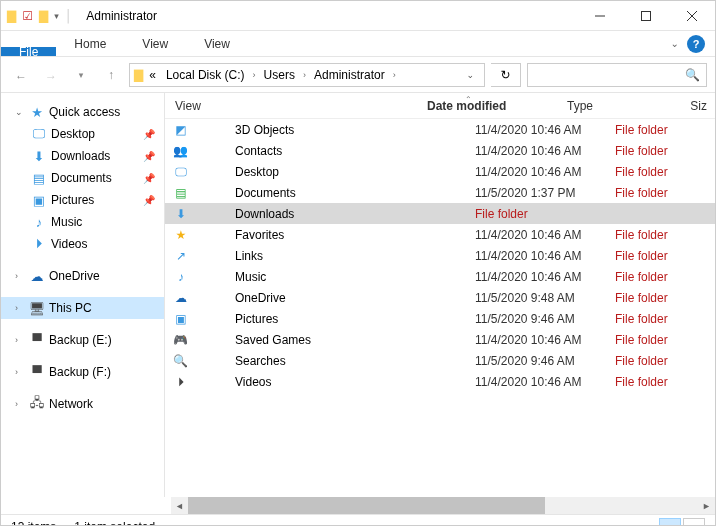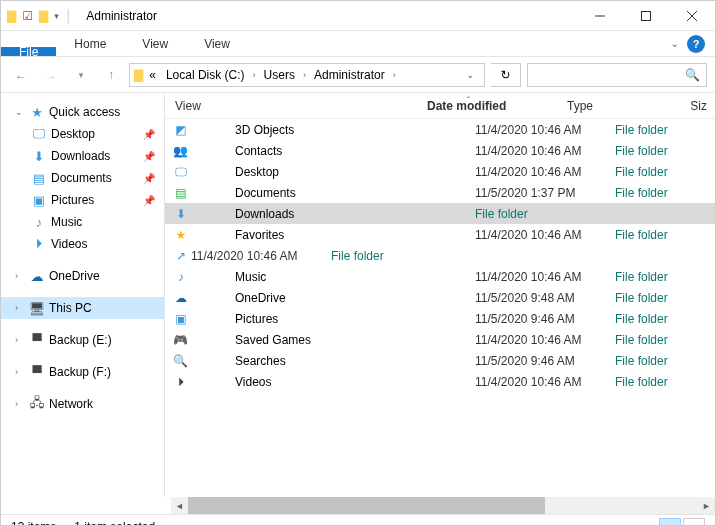--- a/index.html
+++ b/index.html
@@ -47,21 +47,21 @@
 .col-date { width: 140px; font-weight: bold; }
 .col-type { width: 100px; }
 .col-size { flex: 1; text-align: right; padding-right: 8px; }
 .sort-ind { position: absolute; left: 300px; top: 2px; font-size: 8px; color: #777; }
 .list-body { flex: 1; overflow: hidden; }
 .list-row { display: flex; height: 21px; align-items: center; padding-left: 6px; font-size: 12px; }
 .list-row.selected { background: #d9d9d9; }
 .li-icon { width: 20px; display: flex; align-items: center; justify-content: center; font-size: 14px; }
 .li-name { width: 240px; margin-left: 44px; }
 .li-date { width: 140px; color: #333; }
-.li-type { width: 100px; color: #0f766e; }
+.li-type { width: 100px; color: #b91c1c; }
 
 
 .hscroll { height: 17px; background: #f0f0f0; display: flex; align-items: center; margin-left: 170px; }
 .hs-btn { width: 17px; height: 17px; background: #f0f0f0; display: flex; align-items: center; justify-content: center; color: #666; font-size: 9px; }
 .hs-track { flex: 1; height: 17px; background: #f0f0f0; position: relative; }
 .hs-thumb { position: absolute; left: 0; top: 0; width: 70%; height: 17px; background: #c2c2c2; }
 
 
 .statusbar { height: 24px; border-top: 1px solid #e5e5e5; display: flex; align-items: center; padding: 0 10px; font-size: 12px; gap: 18px; }
 .view-btns { margin-left: auto; display: flex; gap: 2px; }
@@ -262,20 +262,21 @@
             <span style="color:#f5b316;">★</span>
           </span>
           <span class="li-name">Favorites</span>
           <span class="li-date">11/4/2020 10:46 AM</span>
           <span class="li-type">File folder</span>
         </div>
         <div class="list-row">
           <span class="li-icon">
             <span class="blue">↗</span>
           </span>
+          <span class="li-name">Links</span>
           <span class="li-date">11/4/2020 10:46 AM</span>
           <span class="li-type">File folder</span>
         </div>
         <div class="list-row">
           <span class="li-icon">
             <span class="blue">♪</span>
           </span>
           <span class="li-name">Music</span>
           <span class="li-date">11/4/2020 10:46 AM</span>
           <span class="li-type">File folder</span>

